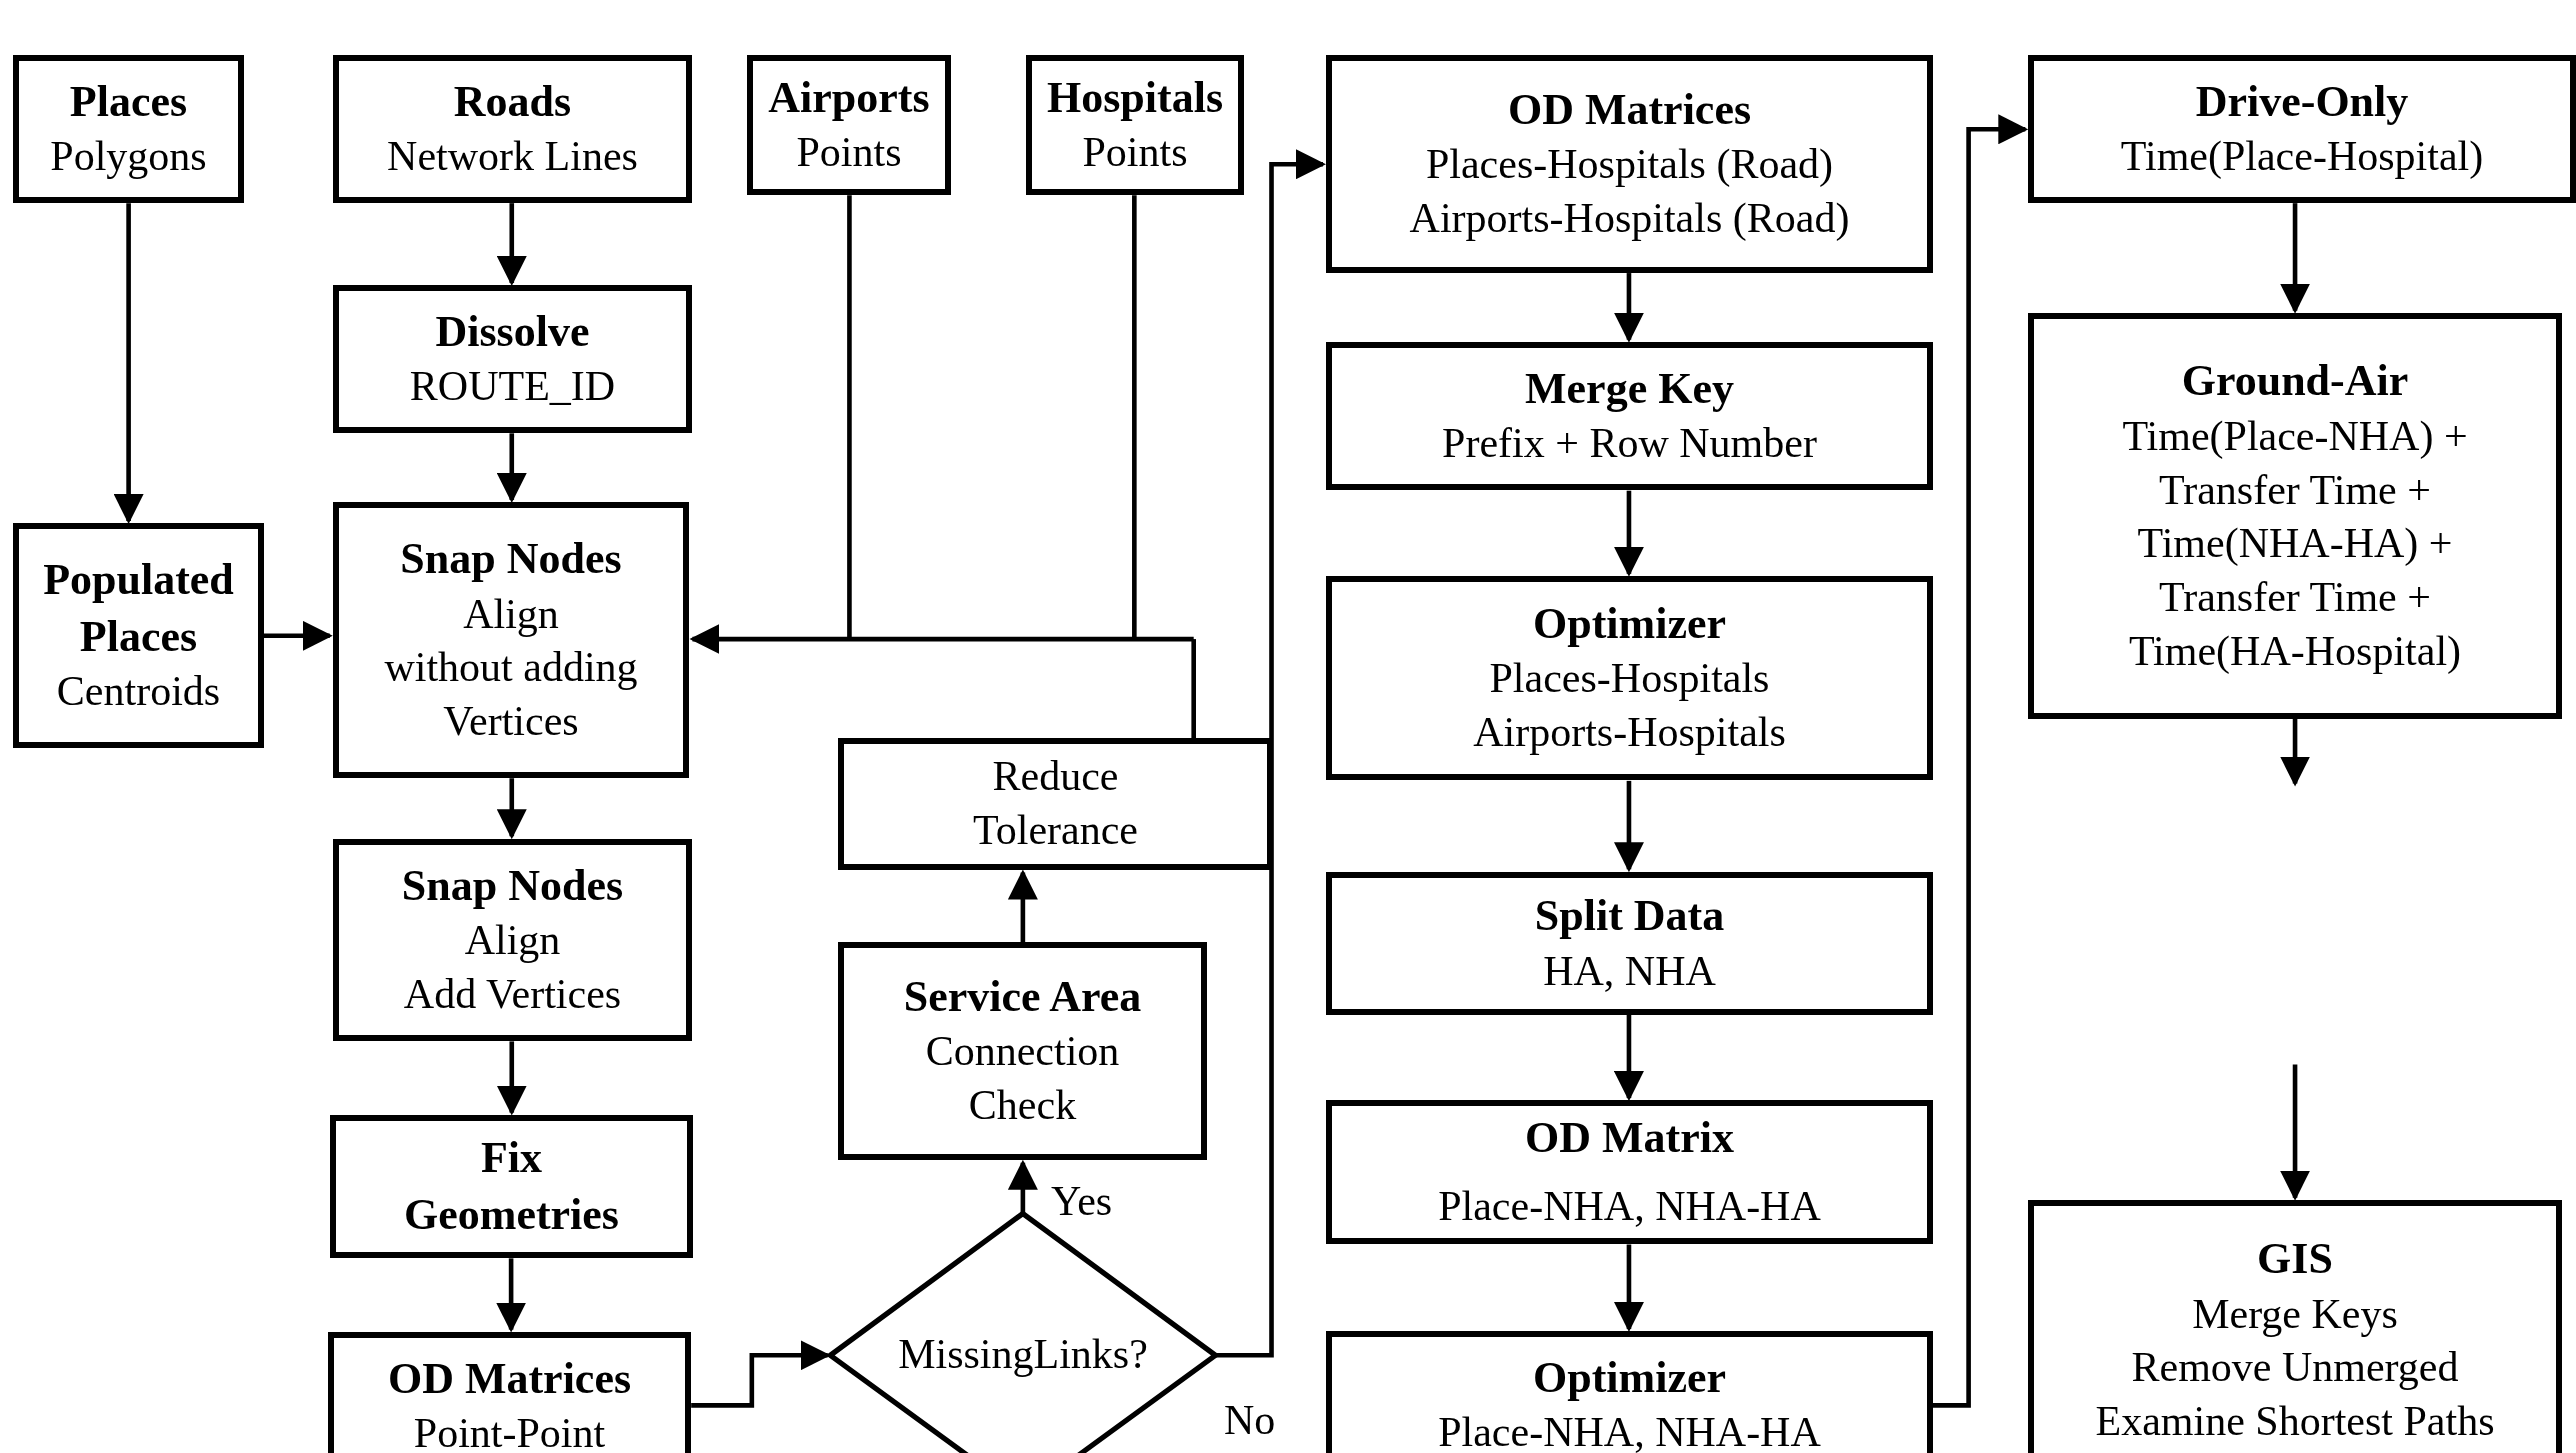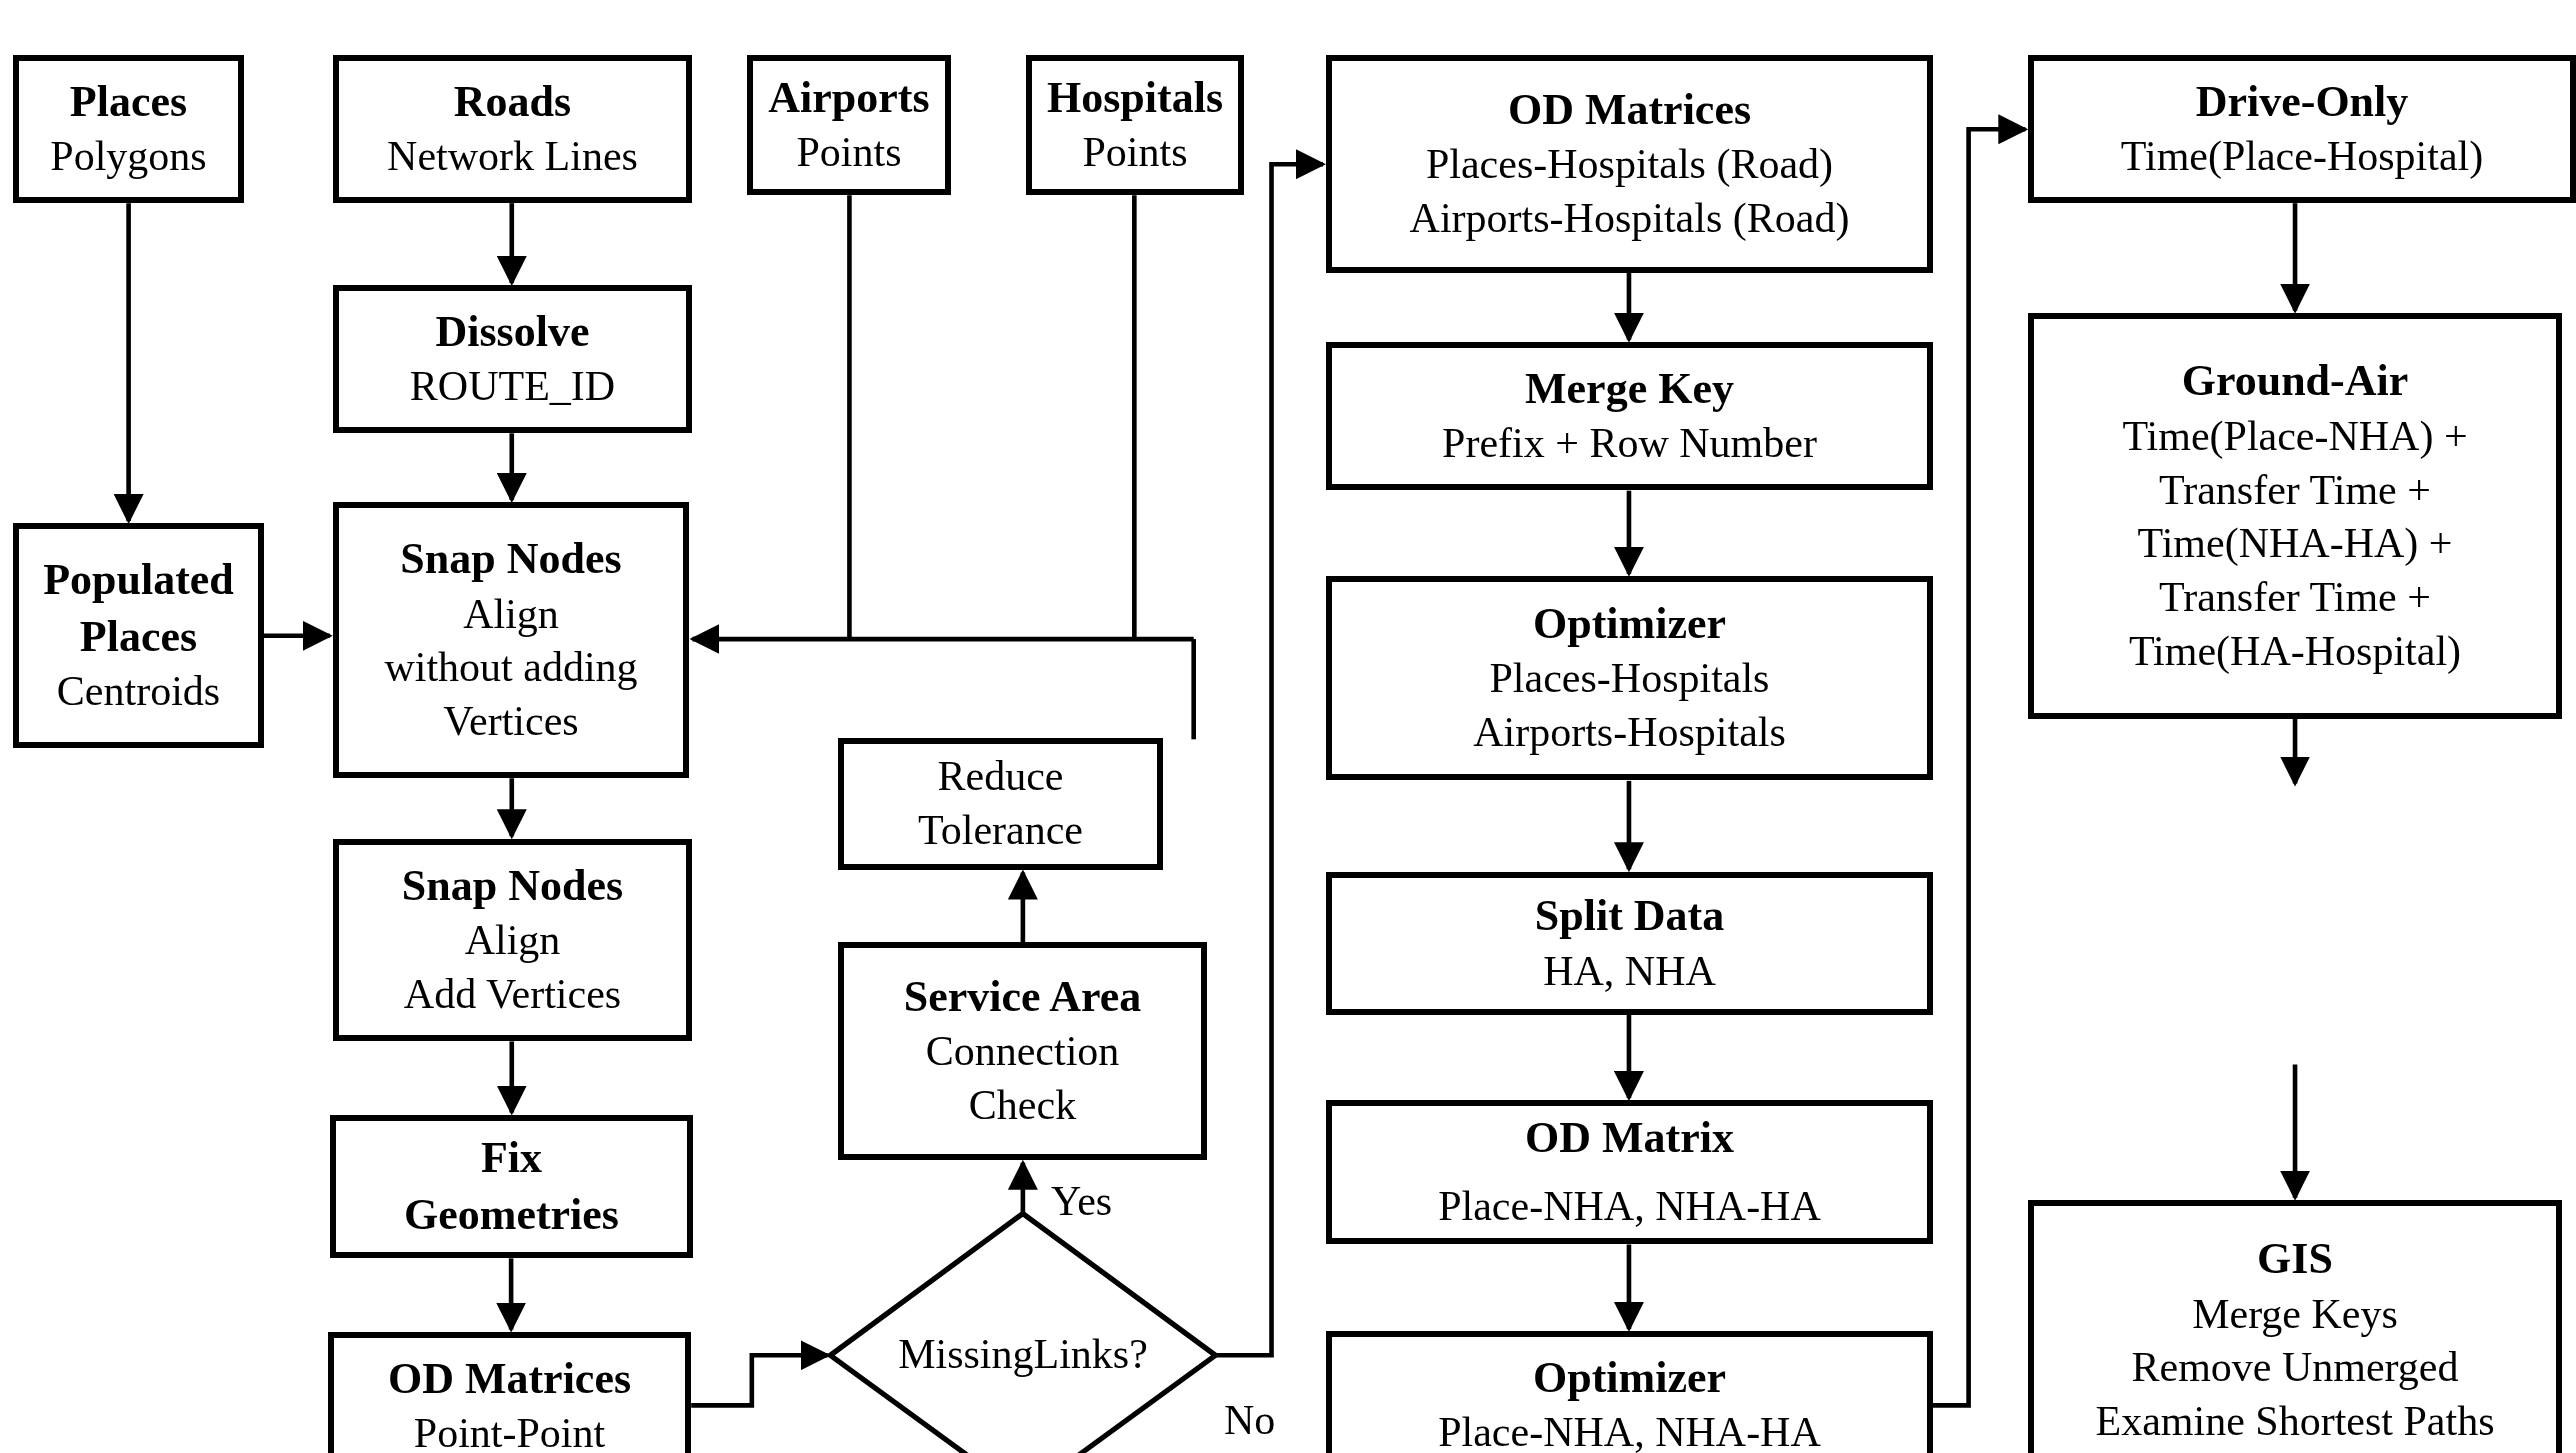--- a/index.html
+++ b/index.html
@@ -112,21 +112,21 @@
   <div class="node" style="left:330px;top:1073px;width:363px;height:143px;">
     <span class="t">Fix</span>
     <span class="t">Geometries</span>
   </div>
 
   <div class="node" style="left:328px;top:1290px;width:363px;height:148px;">
     <span class="t">OD Matrices</span>
     <span>Point-Point</span>
   </div>
 
-  <div class="node" style="left:838px;top:696px;width:325px;height:132px;">
+  <div class="node" style="left:838px;top:696px;width:435px;height:132px;">
     <span>Reduce</span>
     <span>Tolerance</span>
   </div>
 
   <div class="node" style="left:838px;top:900px;width:369px;height:218px;">
     <span class="t">Service Area</span>
     <span>Connection</span>
     <span>Check</span>
   </div>
 

